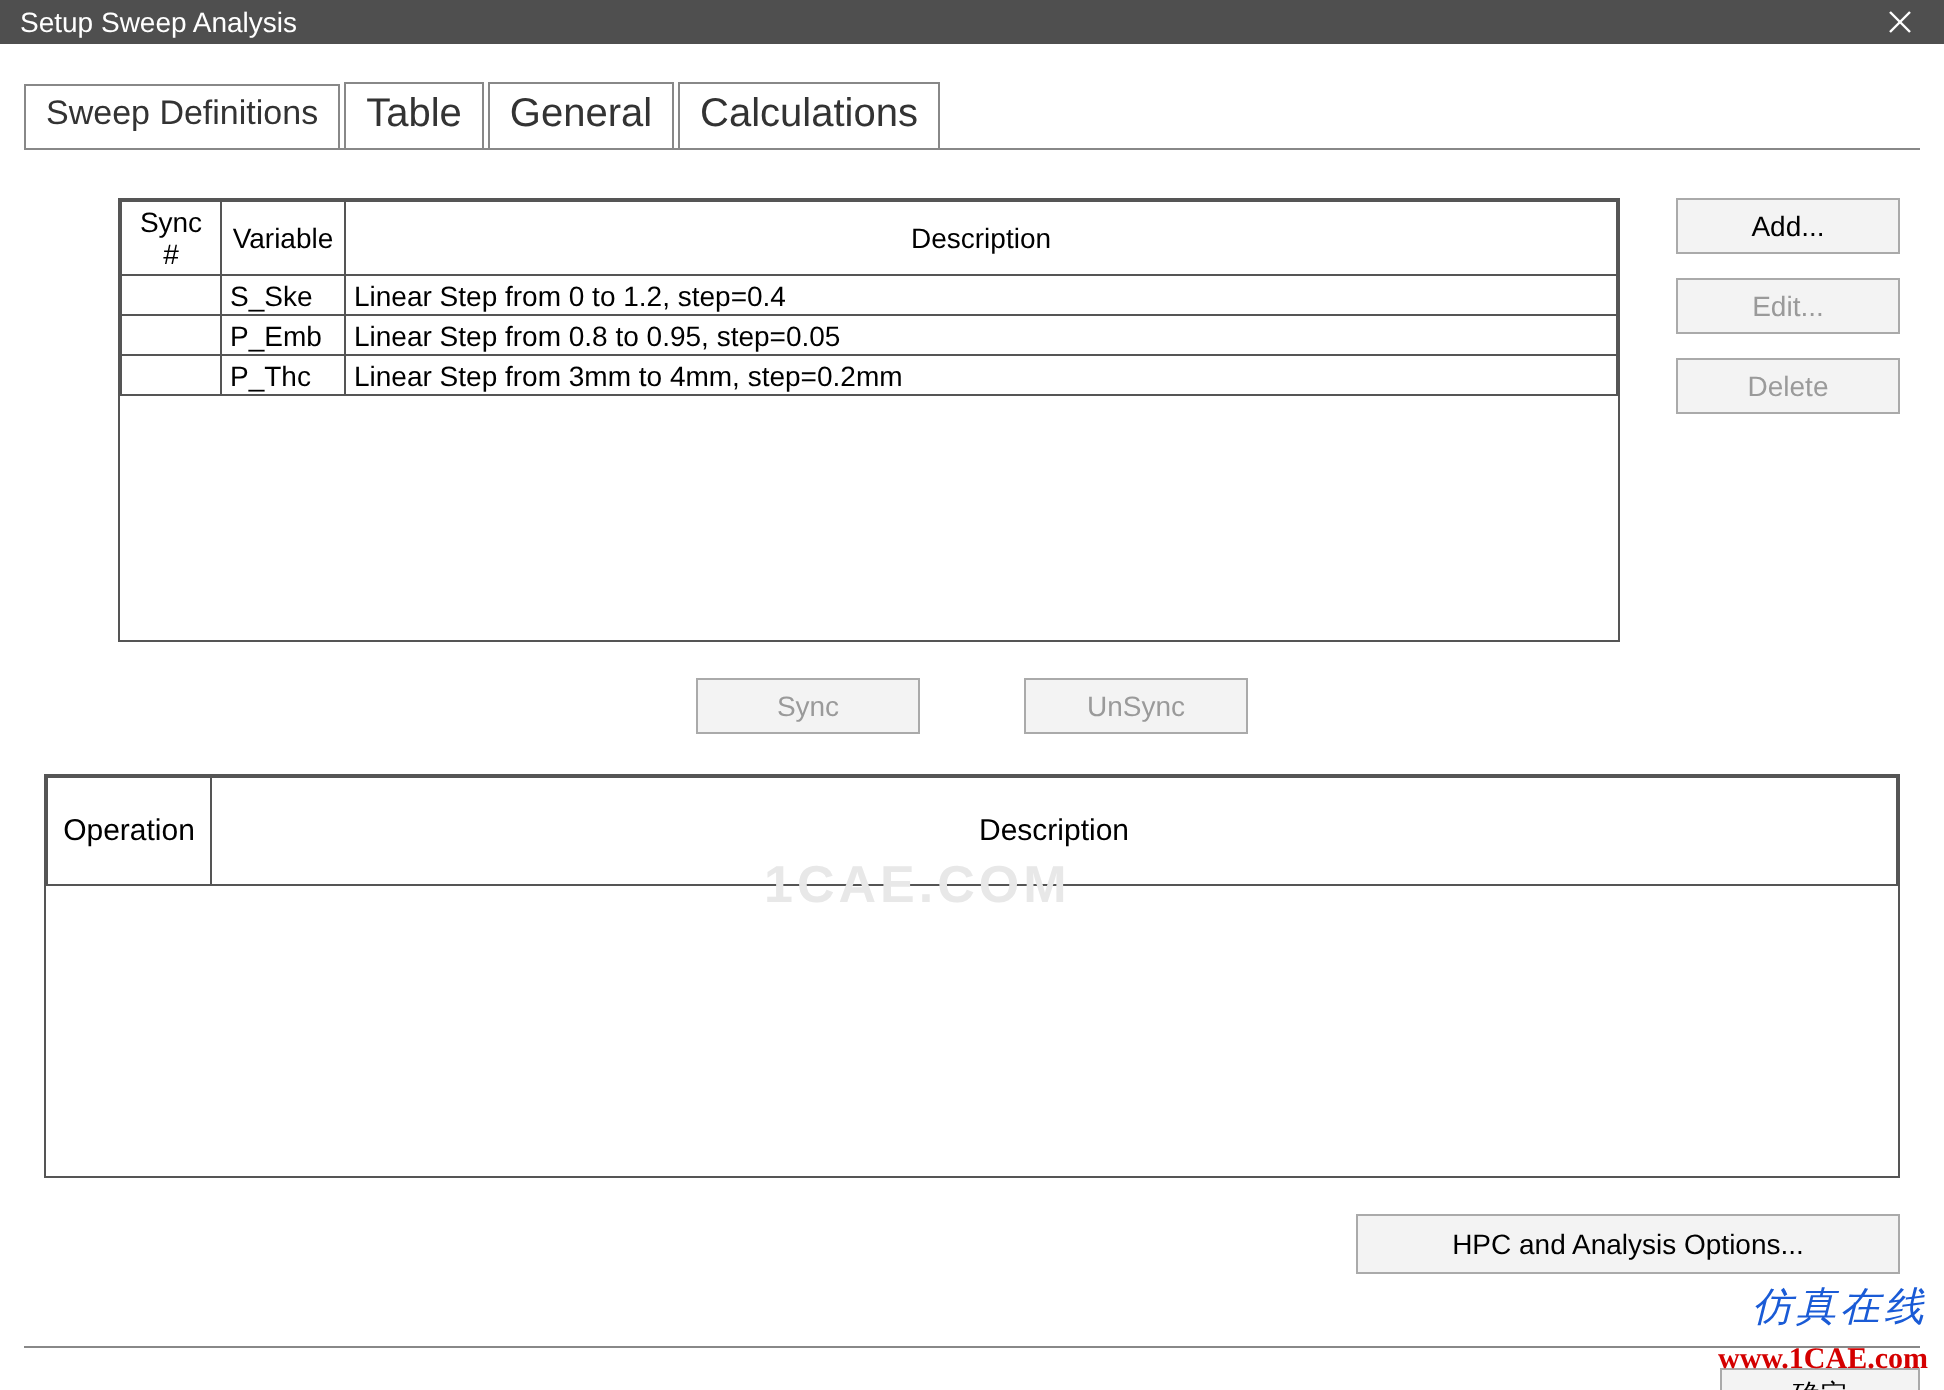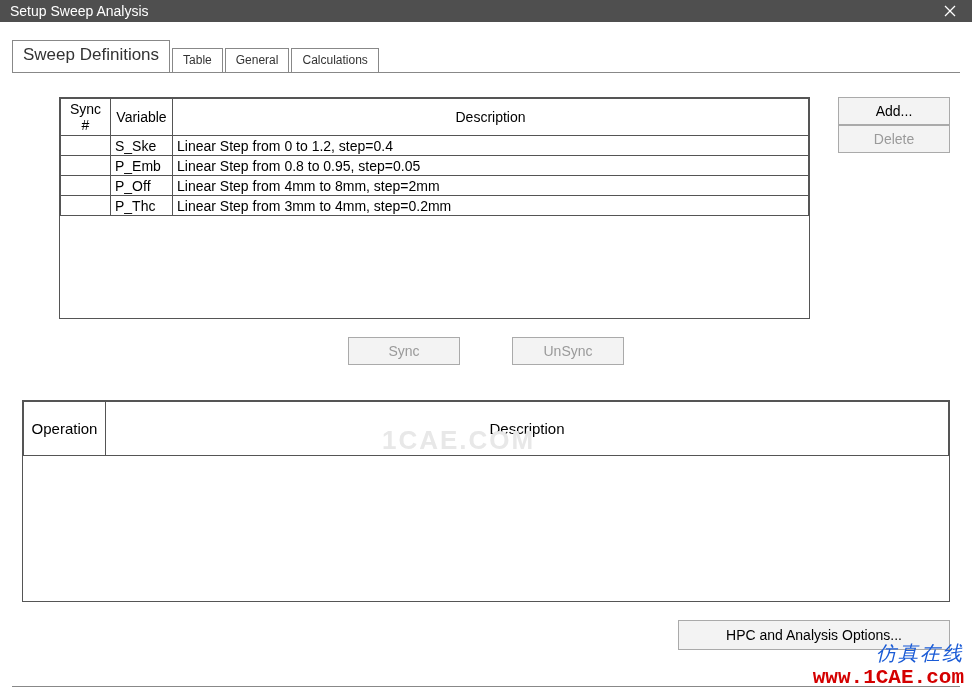--- a/index.html
+++ b/index.html
@@ -41,21 +41,21 @@
     align-items: flex-end;
     position: relative;
     margin-bottom: 0;
   }
   .tab {
     border: 1px solid #888;
     border-bottom: none;
     padding: 4px 10px 6px 10px;
     margin-right: 2px;
     background: #fff;
-    font-size: 12px;
+    font-size: 20px;
     color: #333;
     position: relative;
     top: 1px;
   }
   .tab.active {
     font-size: 17px;
     padding: 4px 10px 7px 10px;
     top: 0;
     z-index: 2;
   }
@@ -98,40 +98,41 @@
     white-space: nowrap;
     overflow: hidden;
   }
   .col-sync { width: 50px; }
   .col-var  { width: 62px; }
   .col-desc { }
   .btn-col {
     width: 112px;
     display: flex;
     flex-direction: column;
+    gap: 12px;
   }
   button.std {
     height: 28px;
     border: 1px solid #aaa;
     background: #f3f3f3;
     font-family: inherit;
     font-size: 14px;
     color: #000;
     cursor: default;
     padding: 0;
   }
   button.std:disabled {
     color: #9a9a9a;
   }
 
   .sync-row {
     display: flex;
     justify-content: center;
     gap: 52px;
-    margin: 18px 0 35px 0;
+    margin: 18px 0 20px 0;
   }
   .sync-row button { width: 112px; }
 
   .op-table-wrap {
     border: 1px solid #555;
     height: 202px;
     background: #fff;
   }
   table.op {
     border-collapse: collapse;
@@ -176,22 +177,22 @@
     font-size: 20px;
     color: #1a5bd6;
     letter-spacing: 2px;
     font-style: italic;
     pointer-events: none;
   }
   .watermark2 {
     position: absolute;
     right: 8px;
     bottom: 6px;
-    font-family: Liberation Mono, monospace;
-    font-size: 21px;
+    font-family: Liberation Serif, serif;
+    font-size: 15px;
     font-weight: bold;
     pointer-events: none;
   }
   .watermark2 .r { color: #d40000; }
   .mid-wm {
     position: absolute;
     left: 370px;
     top: 352px;
     font-family: Arial, sans-serif;
     font-size: 26px;
@@ -245,33 +246,29 @@
             <td>S_Ske</td>
             <td>Linear Step from 0 to 1.2, step=0.4</td>
           </tr>
           <tr>
             <td></td>
             <td>P_Emb</td>
             <td>Linear Step from 0.8 to 0.95, step=0.05</td>
           </tr>
           <tr>
             <td></td>
-            <td>P_Off</td>
-            <td>Linear Step from 4mm to 8mm, step=2mm</td>
-          </tr>
-          <tr>
-            <td></td>
             <td>P_Thc</td>
             <td>Linear Step from 3mm to 4mm, step=0.2mm</td>
           </tr>
         </tbody>
           </table>
       </div>
       <div class="btn-col">
         <button class="std">Add...</button>
+        <button class="std" disabled="">Edit...</button>
         <button class="std" disabled="">Delete</button>
       </div>
     </div>
 
     <div class="mid-wm">1CAE.COM</div>
 
     <div class="sync-row">
       <button class="std" disabled="">Sync</button>
       <button class="std" disabled="">UnSync</button>
     </div>

